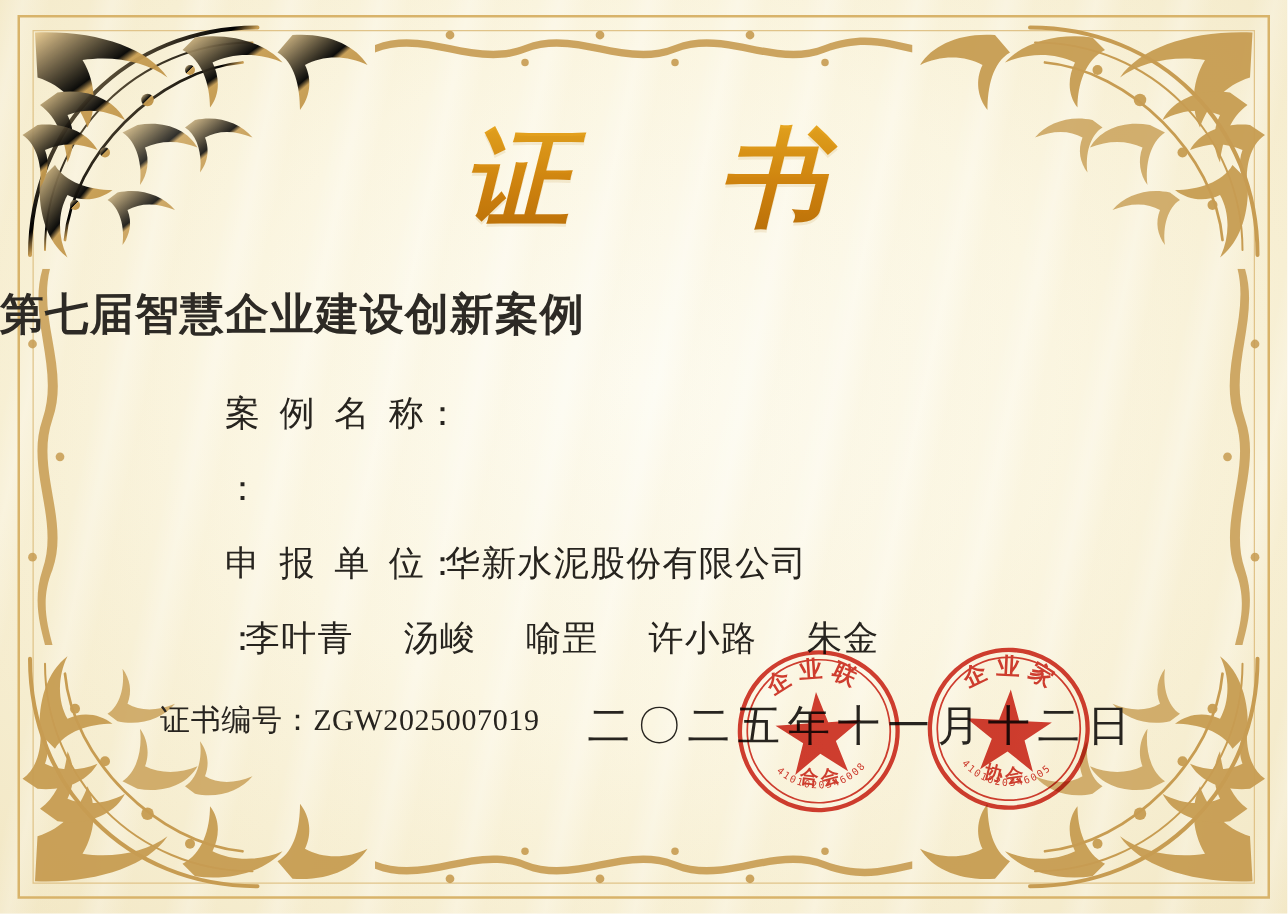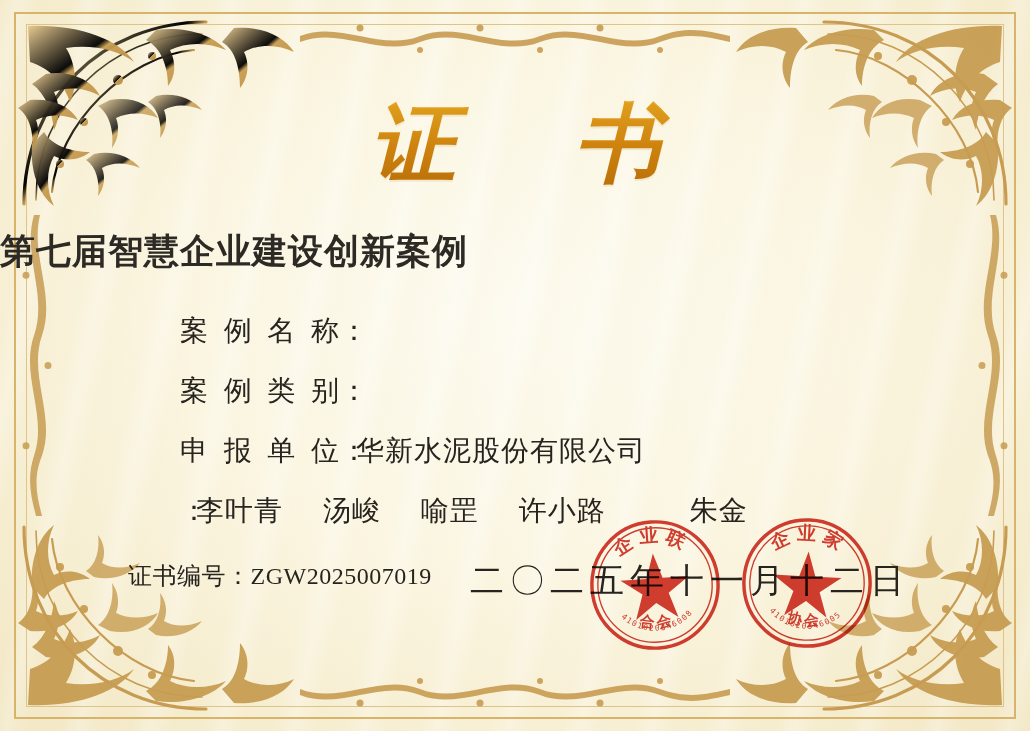--- a/index.html
+++ b/index.html
@@ -143,21 +143,21 @@
   .field-colon {
     flex: 0 0 auto;
     width: 16px;
     text-align: center;
   }
   .field-value {
     flex: 1 1 auto;
     letter-spacing: 1px;
   }
   .field-value.people > span { margin-right: 30px; text-align: center; }
-  .field-value.people > span:last-child { margin-right: 0; margin-left: 44px; }
+  .field-value.people > span:last-child { margin-right: 0; }
 
   .cert-no {
     position: absolute;
     left: 128px;
     top: 560px;
     font-family: "DejaVu Sans", "Liberation Sans", sans-serif;
     font-size: 24px;
     color: #27241f;
     letter-spacing: 0.5px;
   }
@@ -361,21 +361,20 @@
     <div class="subtitle">第七届智慧企业建设创新案例</div>
 
     <div class="fields">
 
       <div class="field-row">
         <span class="field-label">案例名称</span>
         <span class="field-colon">：</span>
       </div>
 
       <div class="field-row">
-        <span class="field-label">案例类别</span>
         <span class="field-colon">：</span>
       </div>
 
       <div class="field-row">
         <span class="field-label">申报单位</span>
         <span class="field-colon">：</span>
         <span class="field-value">华新水泥股份有限公司</span>
       </div>
 
       <div class="field-row">

